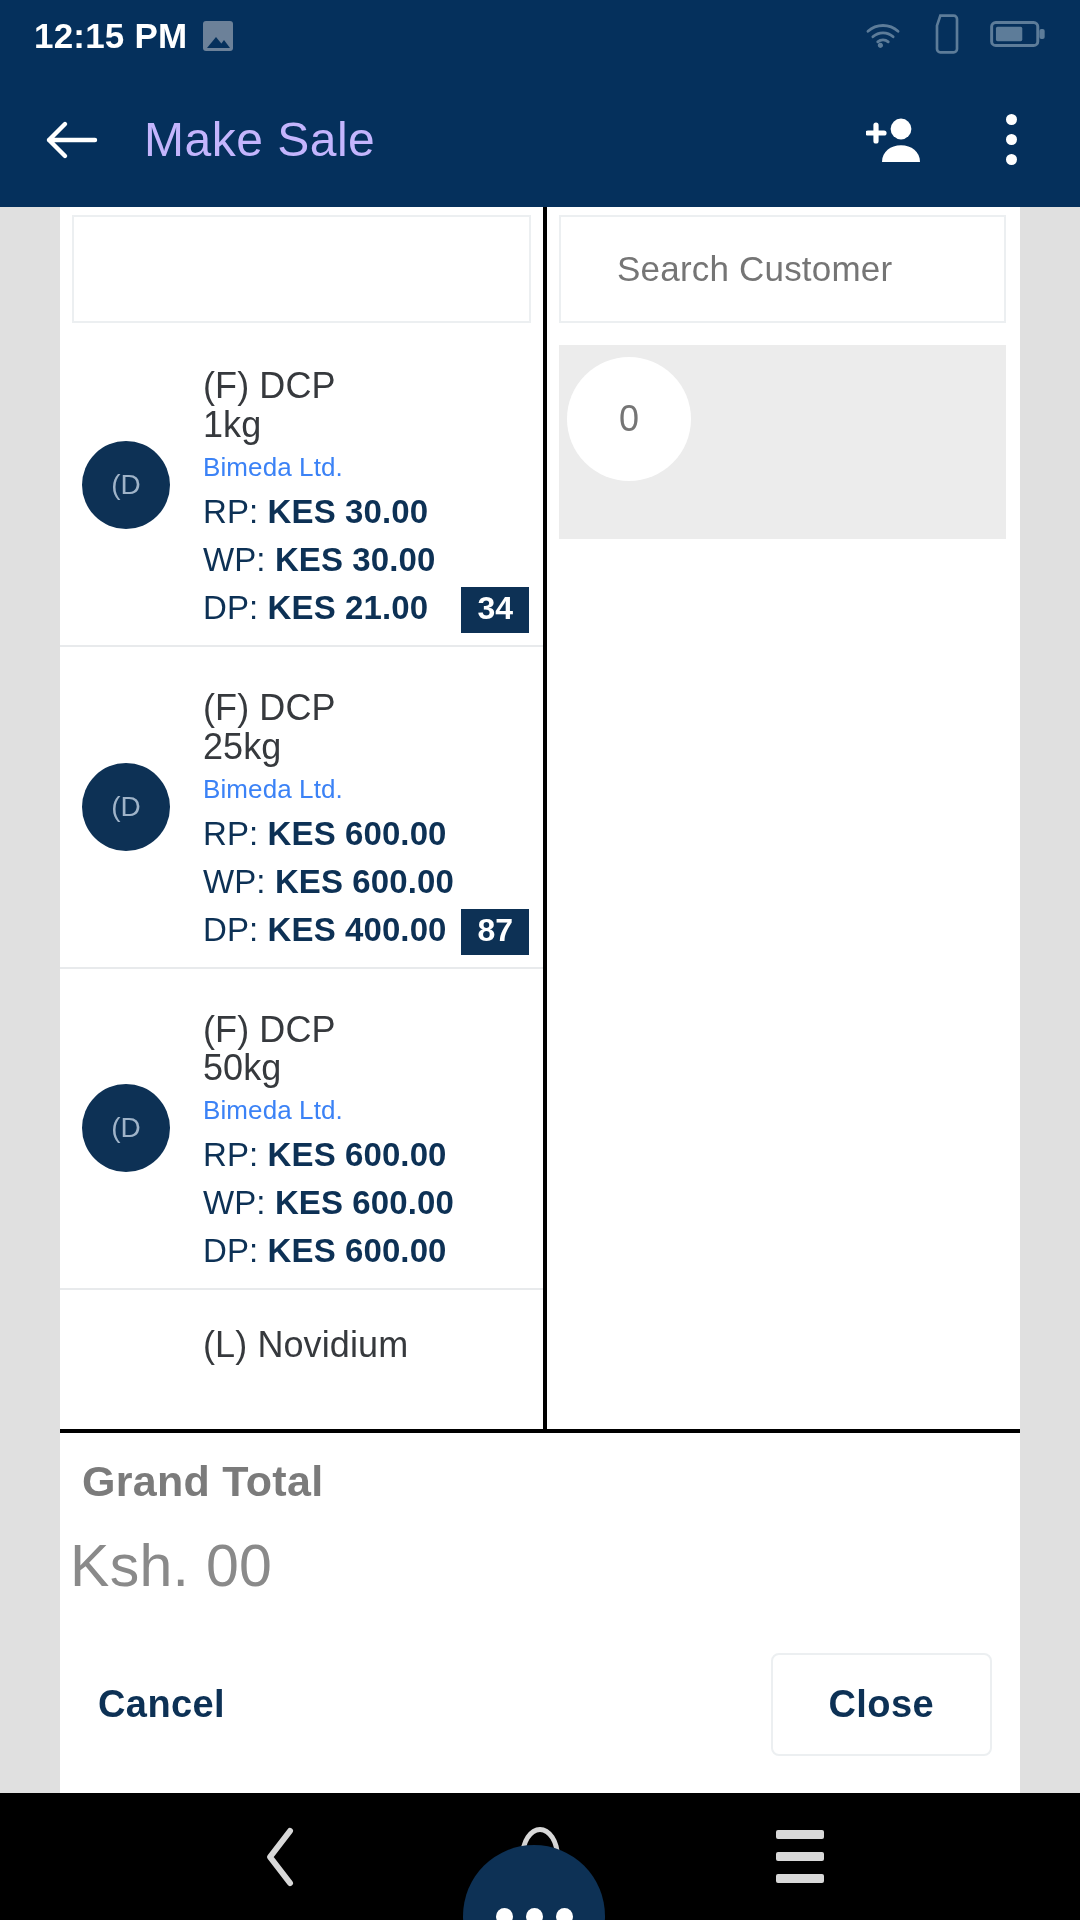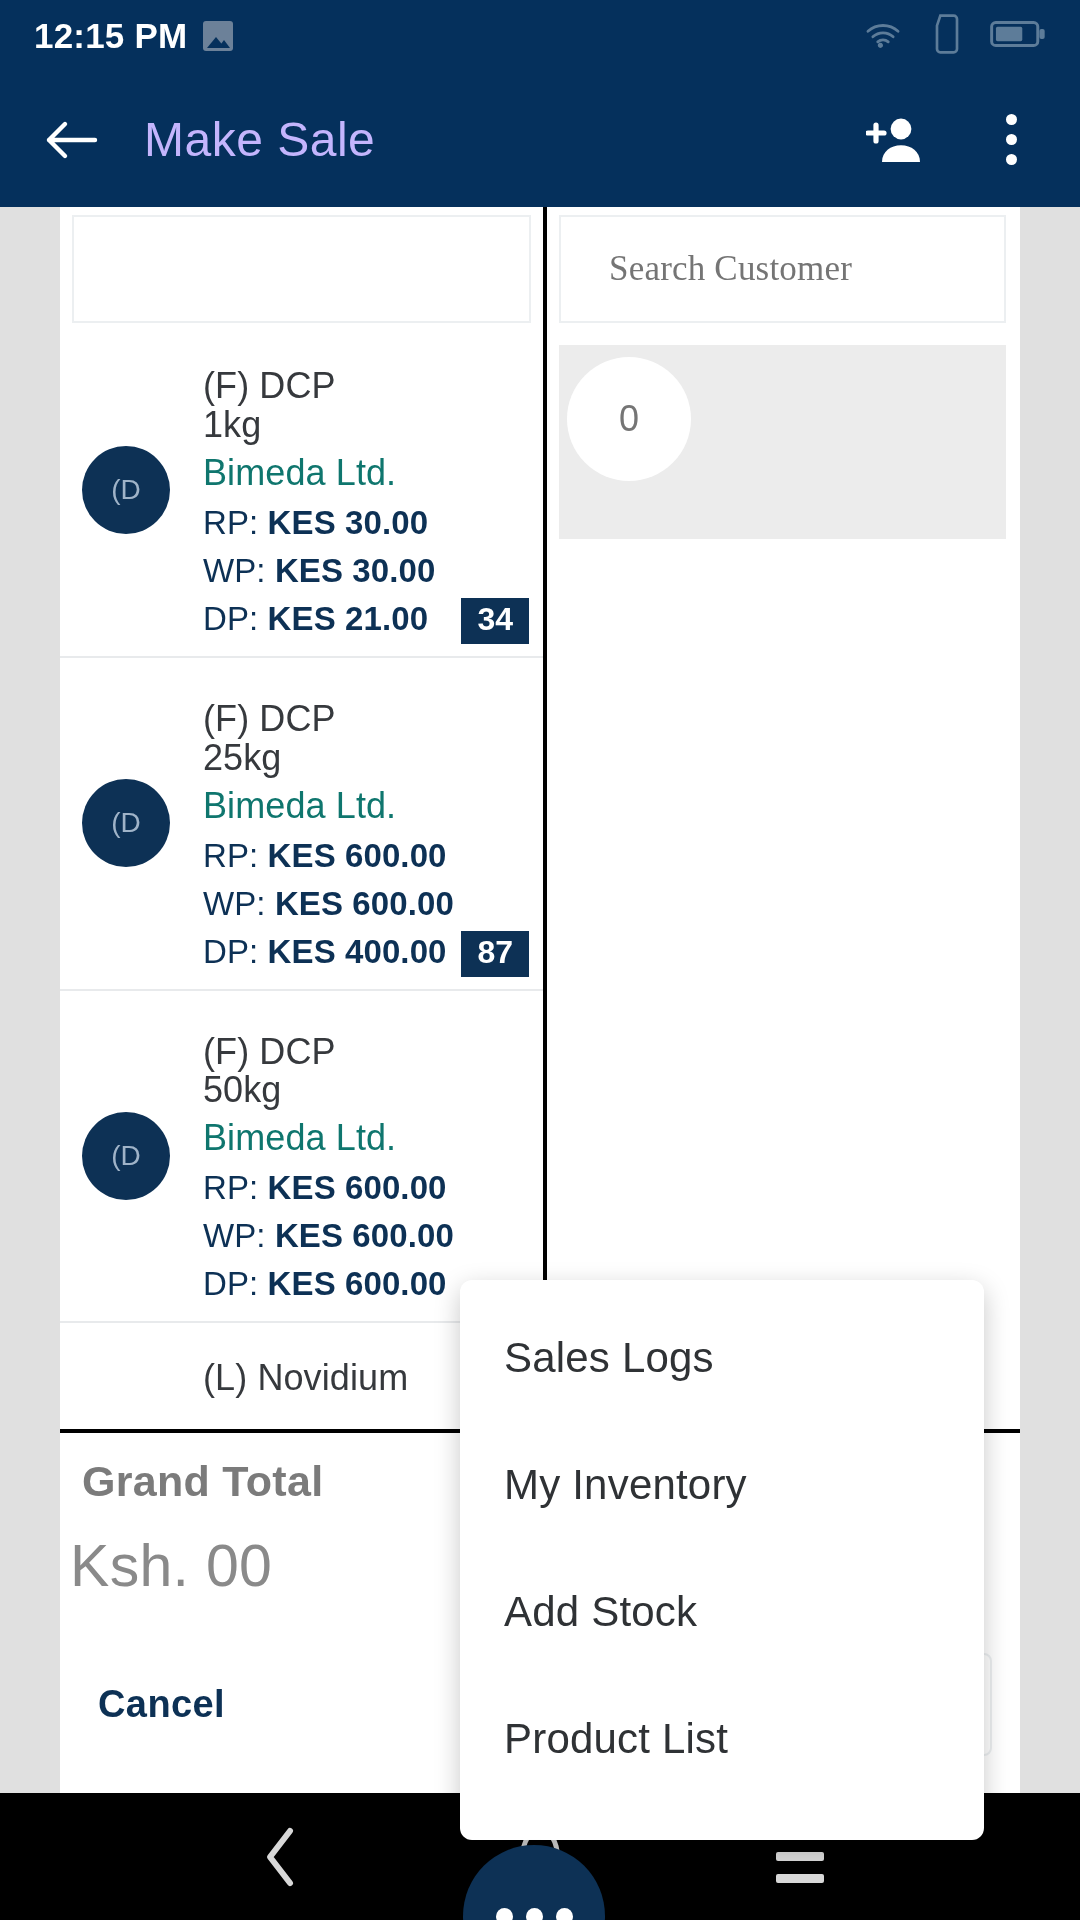--- a/index.html
+++ b/index.html
@@ -221,22 +221,22 @@
   }
   .prod-name {
     font-size: 36px;
     color: #36393d;
     line-height: 1.08;
     white-space: pre-line;
     letter-spacing: 0.1px;
     margin-top: 20px;
   }
   .prod-supplier {
-    font-size: 36px;
-    color: #0f766e;
+    font-size: 26px;
+    color: #3b82f6;
     margin-top: 7px;
     letter-spacing: 0.1px;
   }
   .price-row {
     margin-top: 10px;
     font-size: 33px;
     color: #0d3155;
     white-space: nowrap;
     letter-spacing: 0.1px;
   }
@@ -591,21 +591,21 @@
         </div>
 
         <div class="panel-divider"></div>
 
         <div class="panel-right">
           <div class="search-box search-box-right">
             <svg width="46" height="46" viewBox="0 0 23 23">
               <circle cx="9.5" cy="9.5" r="6.6" stroke="#111111" stroke-width="2.5" fill="none"></circle>
               <path d="M14.4 14.4L21 21" stroke="#111111" stroke-width="2.5" stroke-linecap="round"></path>
             </svg>
-            <input class="search-placeholder" style="border: none; outline: none; background: transparent; font-family: Liberation Serif, serif;" placeholder="Search Customer">
+            <input class="search-placeholder" style="border: none; outline: none; background: transparent; font-family: Liberation Sans, sans-serif; margin-left: 8px;" placeholder="Search Customer">
 
           </div>
 
           <div class="customer-card">
             <div class="cust-avatar">0</div>
           </div>
         </div>
 
       </div>
 
@@ -616,26 +616,20 @@
         <div class="grand-total-value">Ksh. 00</div>
 
         <div class="footer-actions">
           <button class="btn-cancel">Cancel</button>
           <button class="btn-close">Close</button>
         </div>
       </div>
 
     </div>
 
-    <div class="overflow-menu">
-      <div class="menu-item">Sales Logs</div>
-      <div class="menu-item">My Inventory</div>
-      <div class="menu-item">Add Stock</div>
-      <div class="menu-item">Product List</div>
-    </div>
 
     <div class="fab">
       <span></span>
       <span></span>
       <span></span>
     </div>
 
   </div>
 
   <div class="nav-bar">

